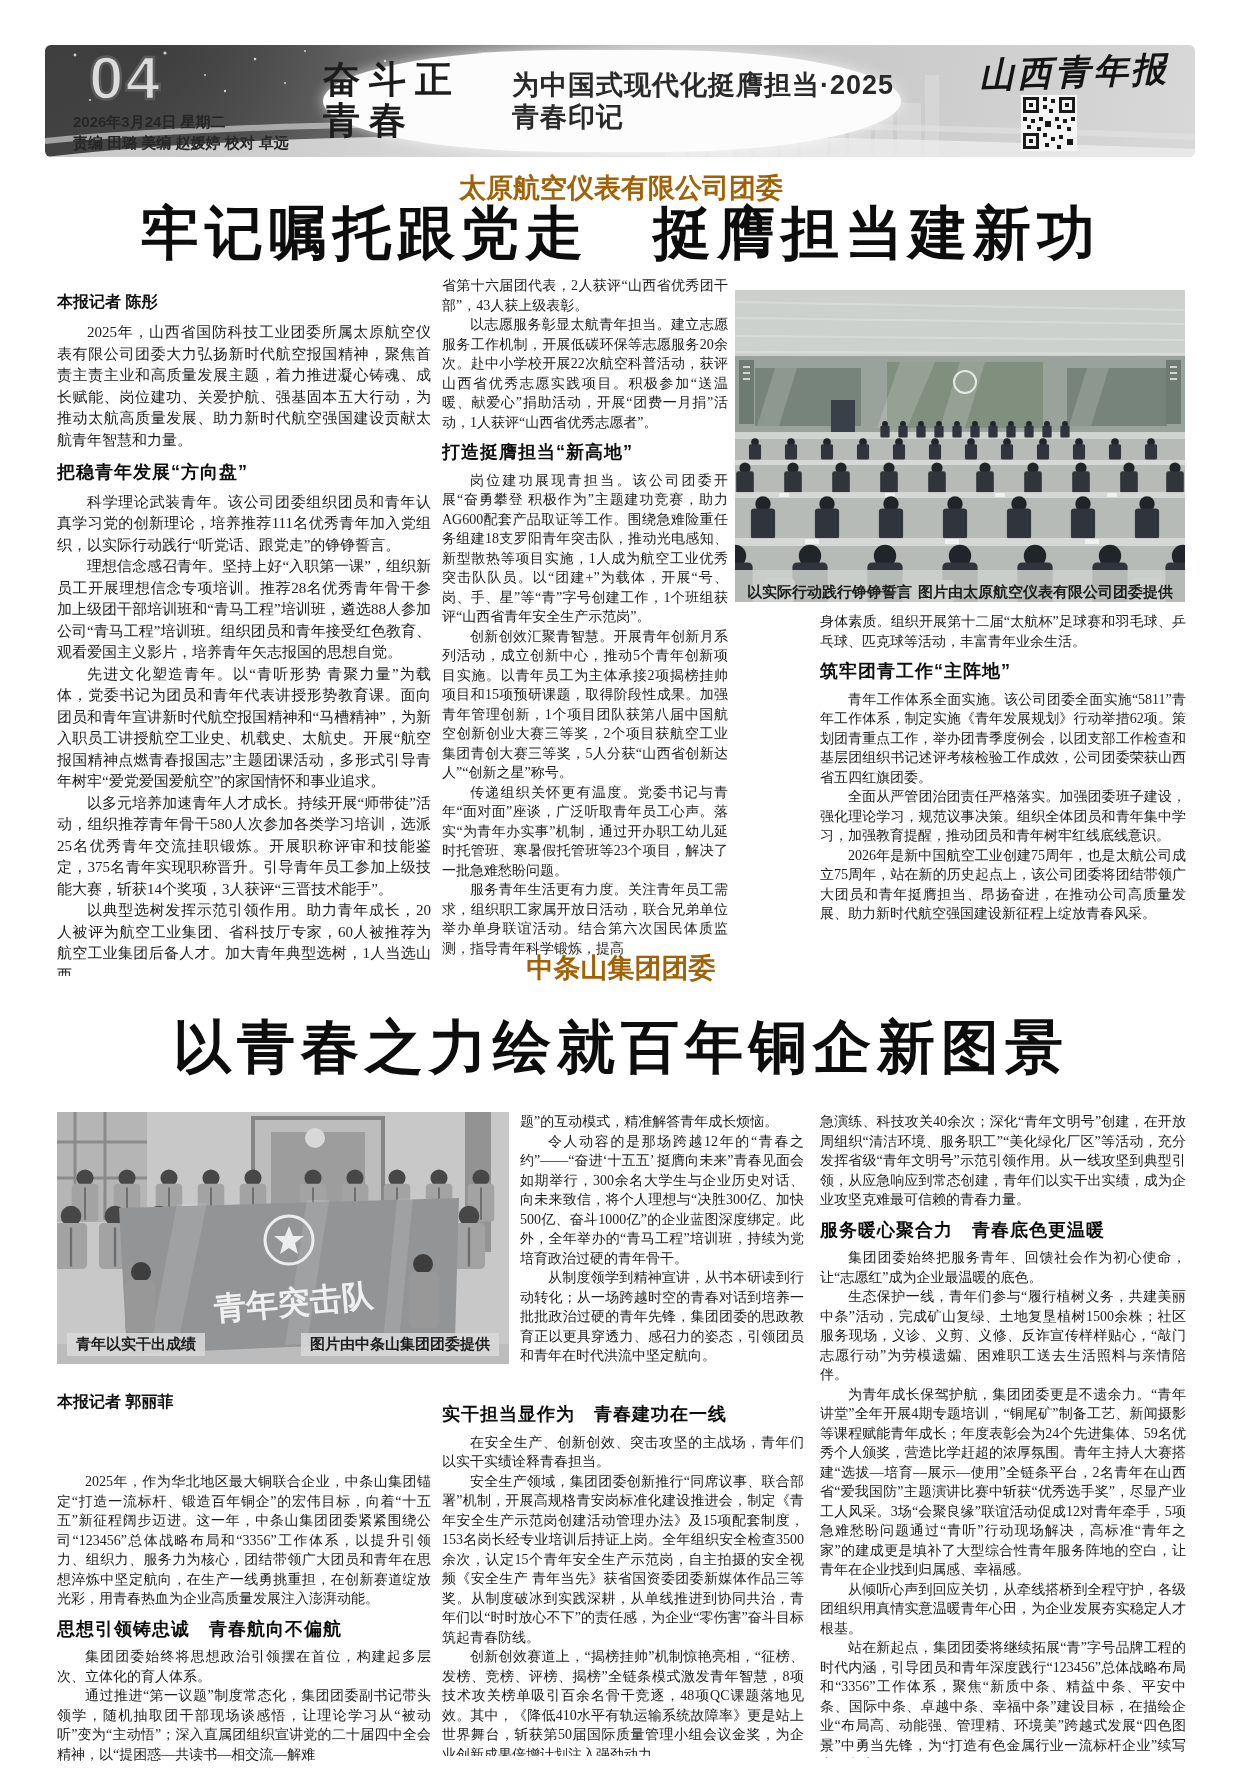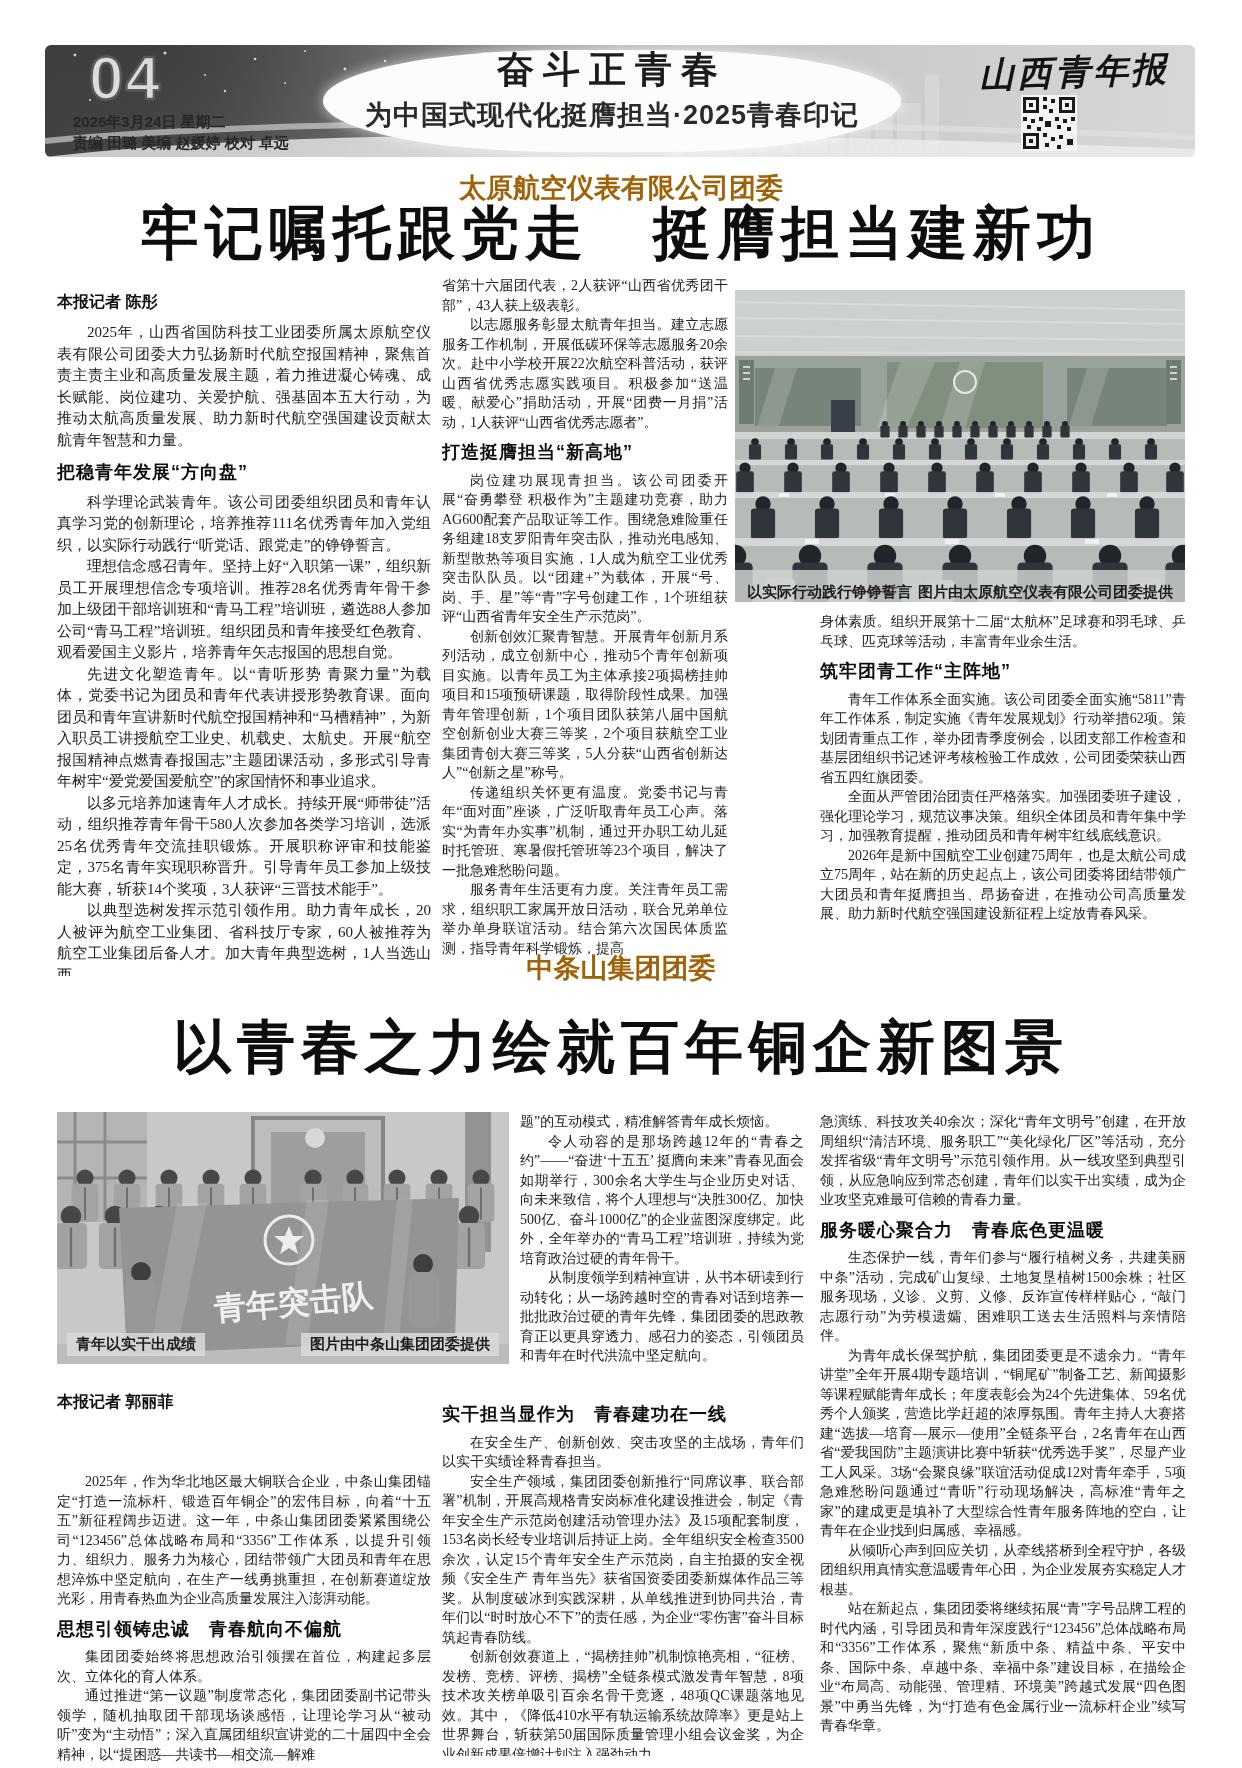--- a/index.html
+++ b/index.html
@@ -11,21 +11,21 @@
                    linear-gradient(100deg,#4a4a4a 0%,#9a9a9a 30%,#c4c4c4 58%,#d8d8d8 100%);}
   .band-art{position:absolute;inset:0;width:100%;height:100%;}
   .pagenum{position:absolute;left:26px;top:0px;font-family:"Liberation Sans","DejaVu Sans",sans-serif;
            font-weight:900;font-size:62px;line-height:66px;color:#dcdcdc;-webkit-text-stroke:2.5px #5a5a5a;
            text-shadow:0 0 1px #555;letter-spacing:2px;margin-left:18px;}
   .dateline{position:absolute;left:28px;top:68px;font-family:"Liberation Sans","DejaVu Sans",sans-serif;
             font-weight:700;font-size:15px;color:#262626;}
   .staffline{position:absolute;left:28px;top:89px;font-family:"Liberation Sans","DejaVu Sans",sans-serif;
              font-weight:700;font-size:15px;color:#262626;}
   .capsule{position:absolute;left:278px;top:5px;width:578px;height:102px;background:#fcfcfc;
-           border-radius:50%/60%;display:flex;flex-direction:column;justify-content:flex-start;align-items:center;
+           border-radius:50%/60%;display:flex;flex-direction:row;justify-content:flex-start;align-items:center;
            box-shadow:0 0 14px rgba(255,255,255,.65);gap:8px;}
   .banner-title{font-weight:900;font-size:37px;letter-spacing:9px;color:#1c1c1c;line-height:1.1;}
   .banner-sub{font-family:"Liberation Sans","DejaVu Sans",sans-serif;font-weight:800;font-size:27px;
               letter-spacing:1px;color:#2a2a2a;line-height:1.2;}
   .masthead{position:absolute;right:26px;top:4px;font-weight:900;font-style:italic;font-size:35px;
             letter-spacing:3px;color:#141414;transform:rotate(-2deg);}
   .qr{position:absolute;right:118px;top:50px;width:56px;height:56px;}
   
   .kicker{position:absolute;left:0;width:100%;text-align:center;font-weight:700;font-size:27px;color:#a16207;}
   .headline{position:absolute;left:0;width:100%;text-align:center;font-weight:900;font-size:58px;line-height:1.12;
@@ -358,20 +358,21 @@
       </div>
     <div class="col a2-col2b">
         <h3 class="subhead">实干担当显作为　青春建功在一线</h3>
         <p class="para">在安全生产、创新创效、突击攻坚的主战场，青年们以实干实绩诠释青春担当。</p>
         <p class="para">安全生产领域，集团团委创新推行“同席议事、联合部署”机制，开展高规格青安岗标准化建设推进会，制定《青年安全生产示范岗创建活动管理办法》及15项配套制度，153名岗长经专业培训后持证上岗。全年组织安全检查3500余次，认定15个青年安全生产示范岗，自主拍摄的安全视频《安全生产 青年当先》获省国资委团委新媒体作品三等奖。从制度破冰到实践深耕，从单线推进到协同共治，青年们以“时时放心不下”的责任感，为企业“零伤害”奋斗目标筑起青春防线。</p>
         <p class="para">创新创效赛道上，“揭榜挂帅”机制惊艳亮相，“征榜、发榜、竞榜、评榜、揭榜”全链条模式激发青年智慧，8项技术攻关榜单吸引百余名骨干竞逐，48项QC课题落地见效。其中，《降低410水平有轨运输系统故障率》更是站上世界舞台，斩获第50届国际质量管理小组会议金奖，为企业创新成果倍增计划注入强劲动力。</p>
       </div>
     <div class="col a2-col3">
         <p class="para cont">急演练、科技攻关40余次；深化“青年文明号”创建，在开放周组织“清洁环境、服务职工”“美化绿化厂区”等活动，充分发挥省级“青年文明号”示范引领作用。从一线攻坚到典型引领，从应急响应到常态创建，青年们以实干出实绩，成为企业攻坚克难最可信赖的青春力量。</p>
         <h3 class="subhead">服务暖心聚合力　青春底色更温暖</h3>
+        <p class="para">集团团委始终把服务青年、回馈社会作为初心使命，让“志愿红”成为企业最温暖的底色。</p>
         <p class="para">生态保护一线，青年们参与“履行植树义务，共建美丽中条”活动，完成矿山复绿、土地复垦植树1500余株；社区服务现场，义诊、义剪、义修、反诈宣传样样贴心，“敲门志愿行动”为劳模遗孀、困难职工送去生活照料与亲情陪伴。</p>
         <p class="para">为青年成长保驾护航，集团团委更是不遗余力。“青年讲堂”全年开展4期专题培训，“铜尾矿”制备工艺、新闻摄影等课程赋能青年成长；年度表彰会为24个先进集体、59名优秀个人颁奖，营造比学赶超的浓厚氛围。青年主持人大赛搭建“选拔—培育—展示—使用”全链条平台，2名青年在山西省“爱我国防”主题演讲比赛中斩获“优秀选手奖”，尽显产业工人风采。3场“会聚良缘”联谊活动促成12对青年牵手，5项急难愁盼问题通过“青听”行动现场解决，高标准“青年之家”的建成更是填补了大型综合性青年服务阵地的空白，让青年在企业找到归属感、幸福感。</p>
         <p class="para">从倾听心声到回应关切，从牵线搭桥到全程守护，各级团组织用真情实意温暖青年心田，为企业发展夯实稳定人才根基。</p>
         <p class="para">站在新起点，集团团委将继续拓展“青”字号品牌工程的时代内涵，引导团员和青年深度践行“123456”总体战略布局和“3356”工作体系，聚焦“新质中条、精益中条、平安中条、国际中条、卓越中条、幸福中条”建设目标，在描绘企业“布局高、动能强、管理精、环境美”跨越式发展“四色图景”中勇当先锋，为“打造有色金属行业一流标杆企业”续写青春华章。</p>
       </div>
   </section>
 
 </div>
 
 </body></html>

